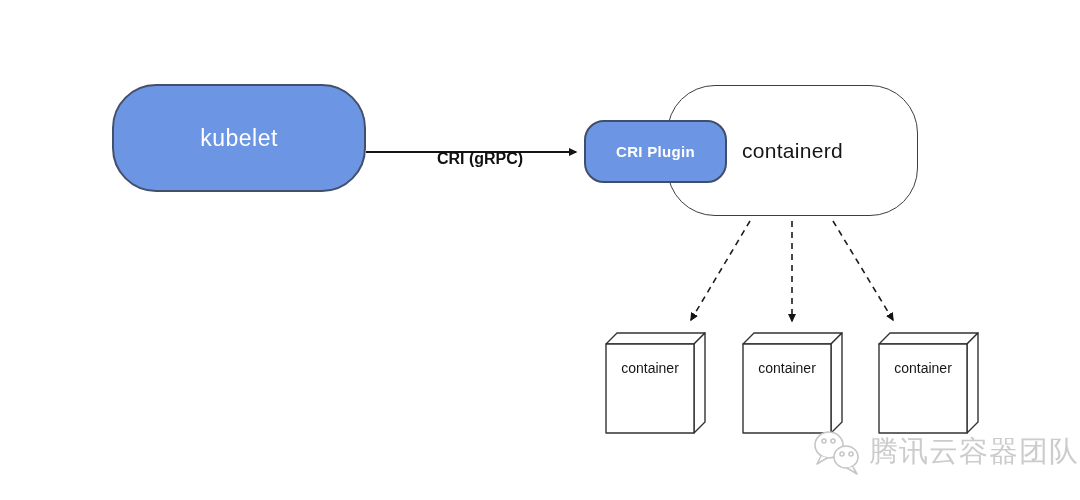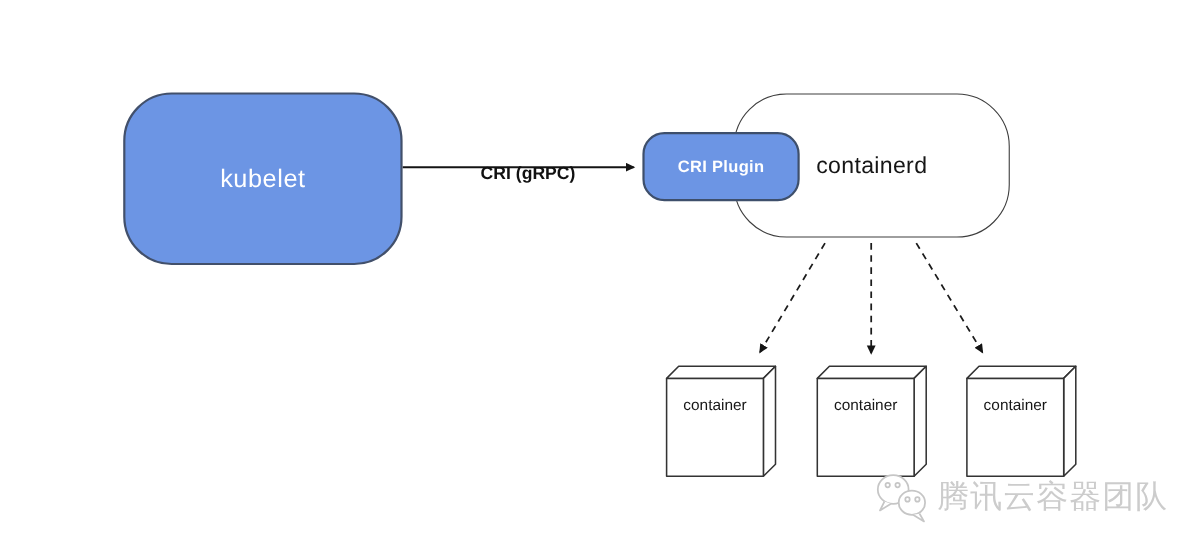--- a/index.html
+++ b/index.html
@@ -23,21 +23,21 @@
   }
   .node {
     position: absolute;
     display: flex;
     align-items: center;
     justify-content: center;
     box-sizing: border-box;
   }
   .node-kubelet {
     left: 112px; top: 84px;
-    width: 254px; height: 157px;
+    width: 254px; height: 108px;
     background: #6c95e4;
     border: 2px solid #42506b;
     border-radius: 44px;
     z-index: 2;
   }
   .node-kubelet .label {
     color: #ffffff;
     font-size: 23px;
     font-weight: 500;
     letter-spacing: 0.5px;
@@ -88,21 +88,21 @@
     text-align: center;
     font-size: 14px;
     color: #161616;
     z-index: 2;
   }
   .container-label.c1 { left: 606px; }
   .container-label.c2 { left: 743px; }
   .container-label.c3 { left: 879px; }
   .watermark {
     position: absolute;
-    left: 792px; top: 428px;
+    left: 809px; top: 428px;
     display: flex;
     align-items: center;
     z-index: 4;
     text-align: right;
   }
   .watermark .wm-text {
     font-size: 29px;
     letter-spacing: 1px;
     color: #cccccc;
     text-shadow: 1.5px 1.5px 0 #ffffff;

